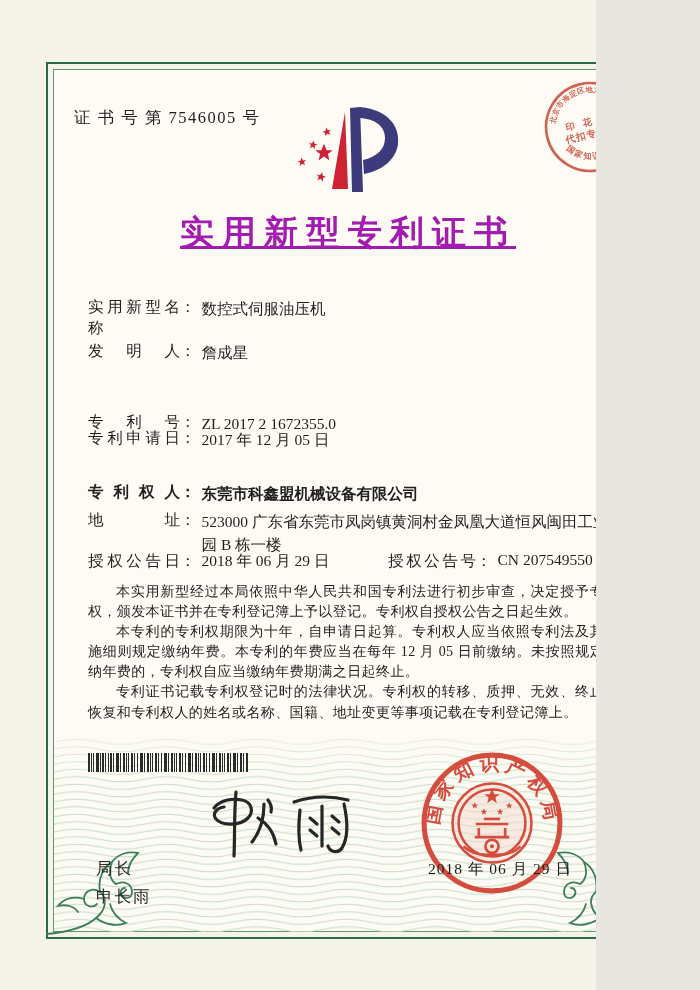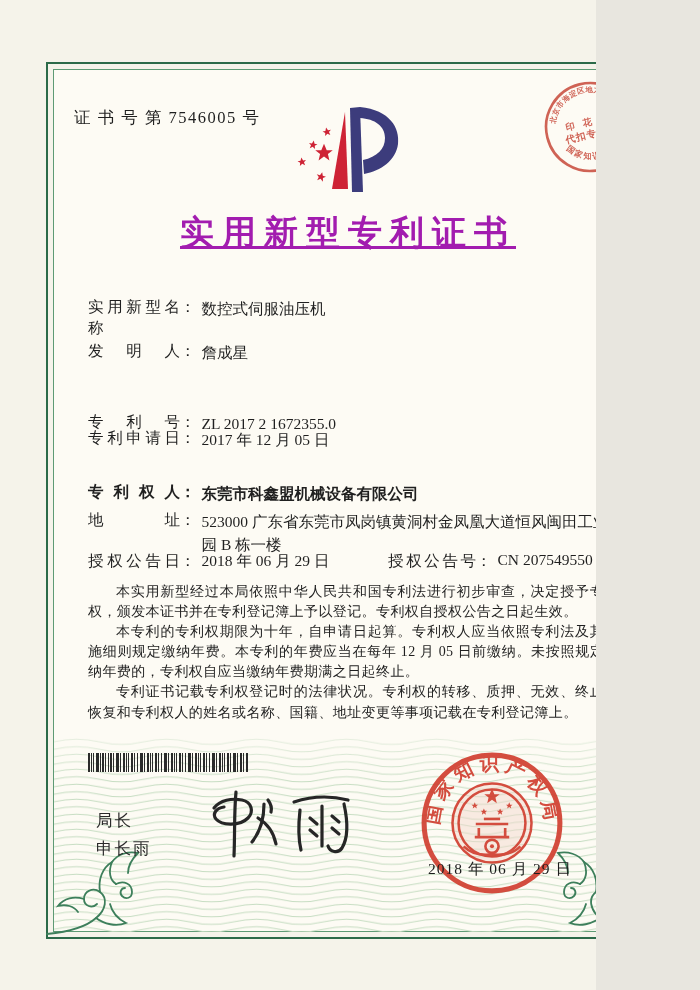--- a/index.html
+++ b/index.html
@@ -24,21 +24,21 @@
   .frow{position:absolute;left:88px;width:540px;font-size:15.5px;color:var(--ink);}
   .flabel{display:inline-block;width:92px;text-align:justify;text-align-last:justify;vertical-align:top;}
   .fcolon{display:inline-block;vertical-align:top;margin-right:6px;}
   .fvalue{display:inline-block;width:420px;vertical-align:top;line-height:23px;}
   .fvalue-narrow{display:inline-block;vertical-align:top;}
   .grant-right{position:absolute;left:300px;top:0;white-space:nowrap;}
   .grant-right .flabel{width:88px;}
   .paras{left:88px;top:582px;width:531px;font-size:14px;line-height:20.1px;color:var(--ink);
     text-align:justify;letter-spacing:.4px;}
   .paras p{text-indent:2em;margin:0;}
-  .signer{font-size:16.5px;color:#2a2a2a;letter-spacing:2px;}
+  .signer{font-size:16.5px;color:#2a2a2a;letter-spacing:2px;margin-top:48px;}
   .seal-date{left:428px;top:859px;font-size:15.5px;letter-spacing:1px;color:#1c1c1c;z-index:6;}
   .footer{left:46px;top:905px;width:604px;text-align:center;font-size:13.5px;color:#333;
     letter-spacing:1px;z-index:5;}
   svg{display:block;}
   .wv{stroke:var(--guilloche-green);}
   .orn{stroke:var(--ornament-green);fill:none;stroke-width:1.8;stroke-linecap:round;}
   .seal-stroke{stroke:var(--seal-red);fill:none;}
   .seal-fill{fill:var(--seal-red);}
   .seal-text{fill:var(--seal-red);font-family:"Liberation Serif","DejaVu Serif",serif;font-weight:700;}
   .tax-stroke{stroke:var(--tax-stamp-red);fill:none;}

